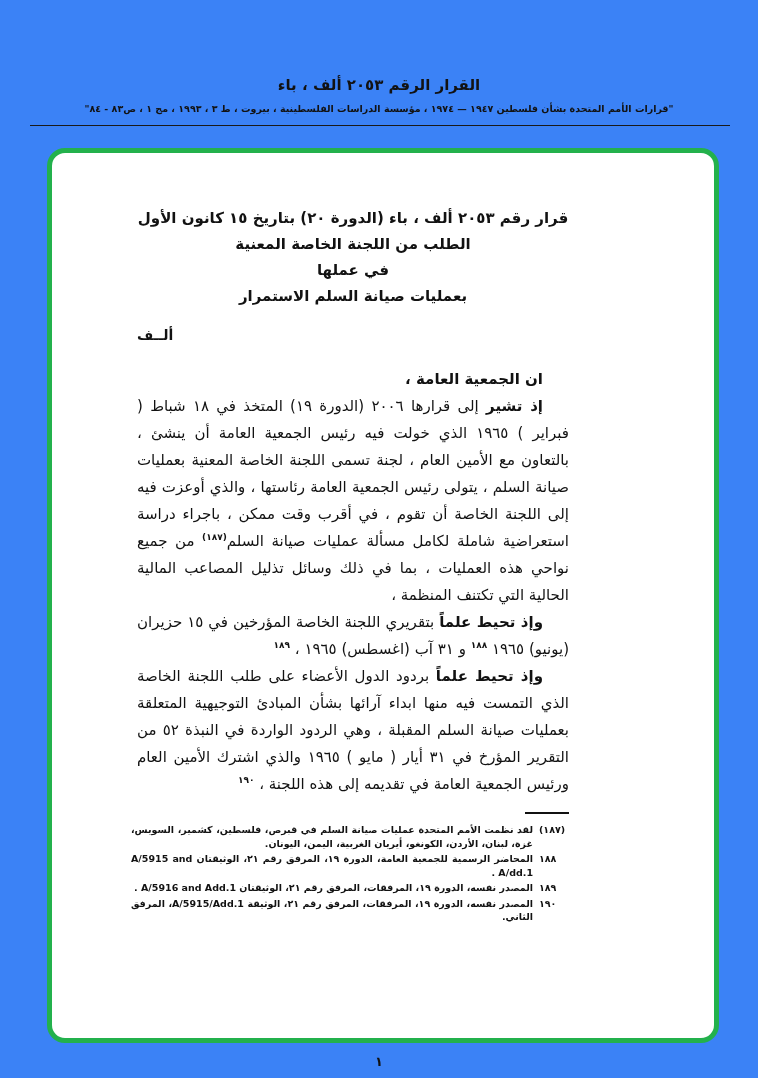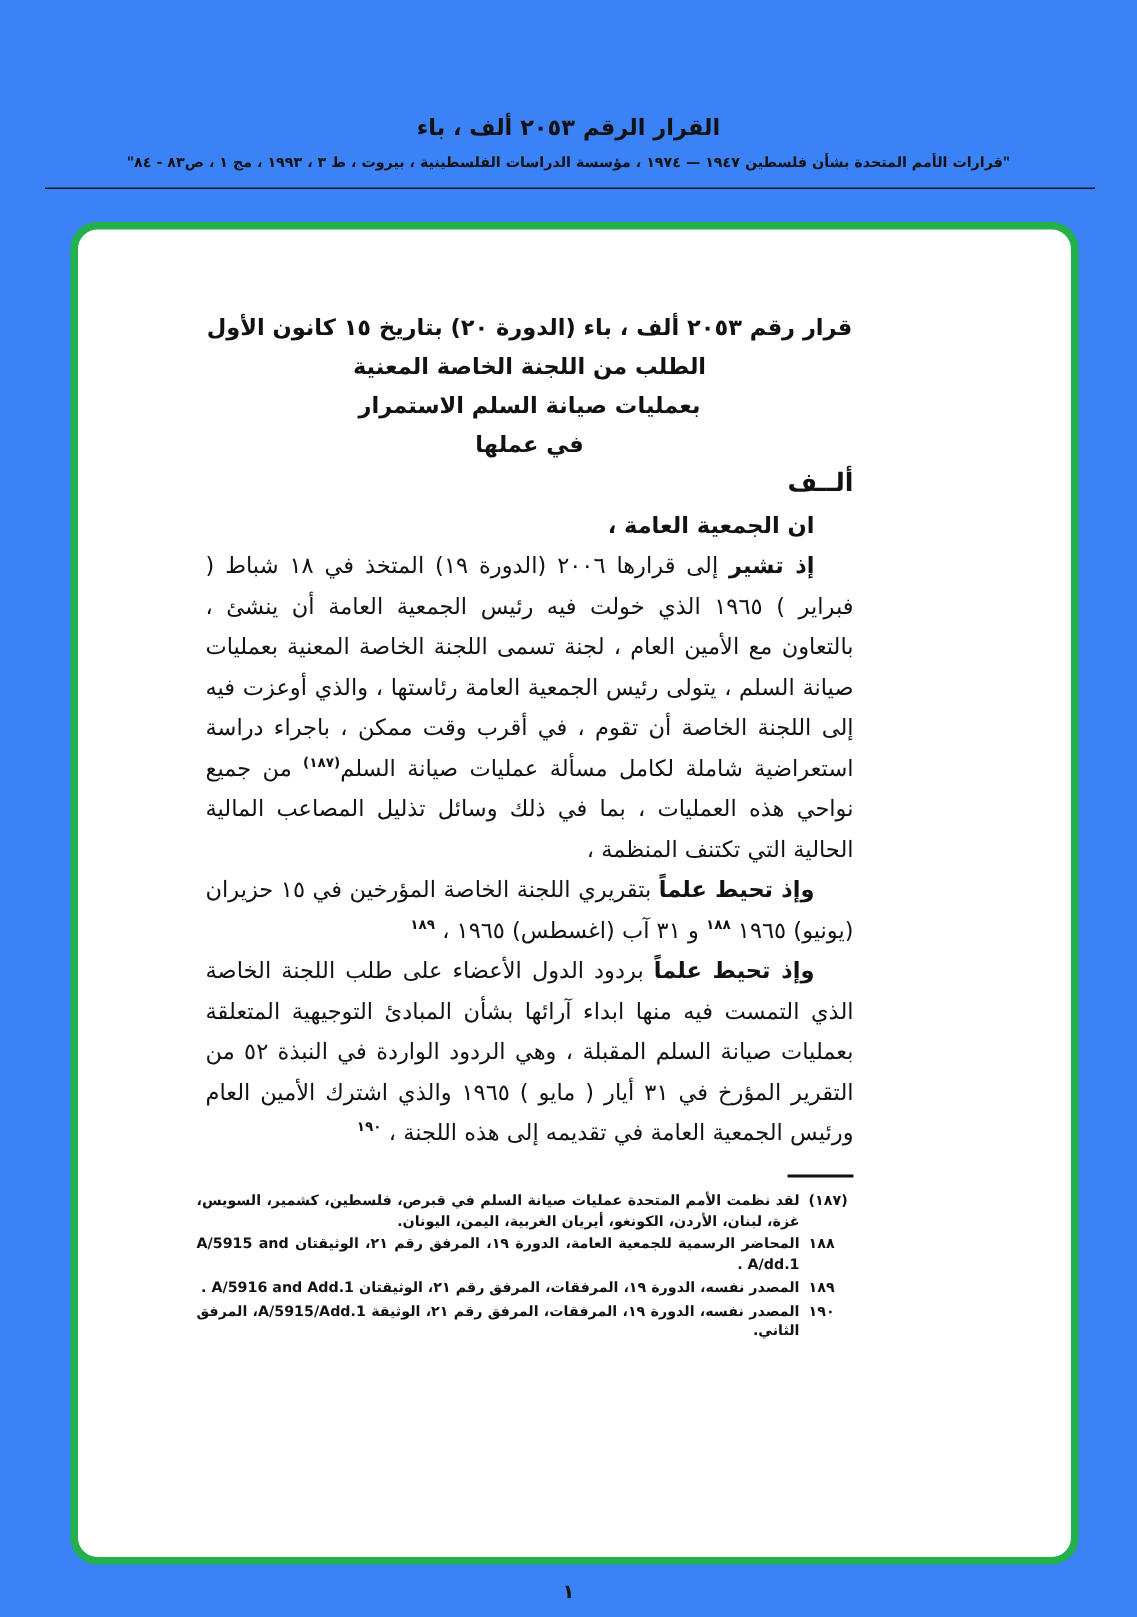--- a/index.html
+++ b/index.html
@@ -26,23 +26,23 @@
     width:672px; height:895px;
     border:5px solid #23b14c; border-radius:18px;
     background:#ffffff;
   }
   .content {
     position:absolute; top:52px; right:145px; width:432px;
     font-size:15px; line-height:27px; text-align:justify;
   }
 
   .doc-title { text-align:center; font-weight:bold; font-size:15px; line-height:26px; }
-  .section-label { text-align:right; font-weight:bold; font-size:17px; }
+  .section-label { text-align:left; font-weight:bold; font-size:14px; margin-top:13px; }
 
-  .opening { font-weight:bold; text-indent:26px; margin-top:1px; text-align:right; }
+  .opening { font-weight:bold; text-indent:26px; margin-top:17px; text-align:right; }
 
   .body-para { text-indent:26px; margin:0; }
   .body-para .lead { font-weight:bold; }
   sup.ref { font-size:9px; font-weight:bold; line-height:0; vertical-align:super; }
 
   
   .footnotes { margin-top:14px; width:438px; }
   .fn-rule { width:44px; height:2.2px; background:#111; margin-bottom:9px; }
   .fn {
     display:flex; gap:6px;
@@ -68,22 +68,22 @@
     <div class="header-citation">"قرارات الأمم المتحدة بشأن فلسطين ١٩٤٧ — ١٩٧٤ ، مؤسسة الدراسات الفلسطينية ، بيروت ، ط ٣ ، ١٩٩٣ ، مج ١ ، ص٨٣ - ٨٤"</div>
     <div class="header-rule"></div>
   </header>
 
   <div class="green-frame">
     <div class="content">
 
       <div class="doc-title">
         <div>قرار رقم ٢٠٥٣ ألف ، باء (الدورة ٢٠) بتاريخ ١٥ كانون الأول</div>
         <div>الطلب من اللجنة الخاصة المعنية</div>
+        <div>في عملها</div>
         <div>بعمليات صيانة السلم الاستمرار</div>
-        <div>في عملها</div>
       </div>
 
       <div class="section-label">ألــف</div>
 
       <p class="opening">ان الجمعية العامة ،</p>
 
       <p class="body-para"><span class="lead">إذ تشير</span><span> إلى قرارها ٢٠٠٦ (الدورة ١٩) المتخذ في ١٨ شباط ( فبراير ) ١٩٦٥ الذي خولت فيه رئيس الجمعية العامة أن ينشئ ، بالتعاون مع الأمين العام ، لجنة تسمى اللجنة الخاصة المعنية بعمليات صيانة السلم ، يتولى رئيس الجمعية العامة رئاستها ، والذي أوعزت فيه إلى اللجنة الخاصة أن تقوم ، في أقرب وقت ممكن ، باجراء دراسة استعراضية شاملة لكامل مسألة عمليات صيانة السلم</span><sup class="ref">(١٨٧)</sup><span> من جميع نواحي هذه العمليات ، بما في ذلك وسائل تذليل المصاعب المالية الحالية التي تكتنف المنظمة ،</span></p>
 
       <p class="body-para"><span class="lead">وإذ تحيط علماً</span><span> بتقريري اللجنة الخاصة المؤرخين في ١٥ حزيران (يونيو) ١٩٦٥ </span><sup class="ref">١٨٨</sup><span> و ٣١ آب (اغسطس) ١٩٦٥ ، </span><sup class="ref">١٨٩</sup></p>
 

